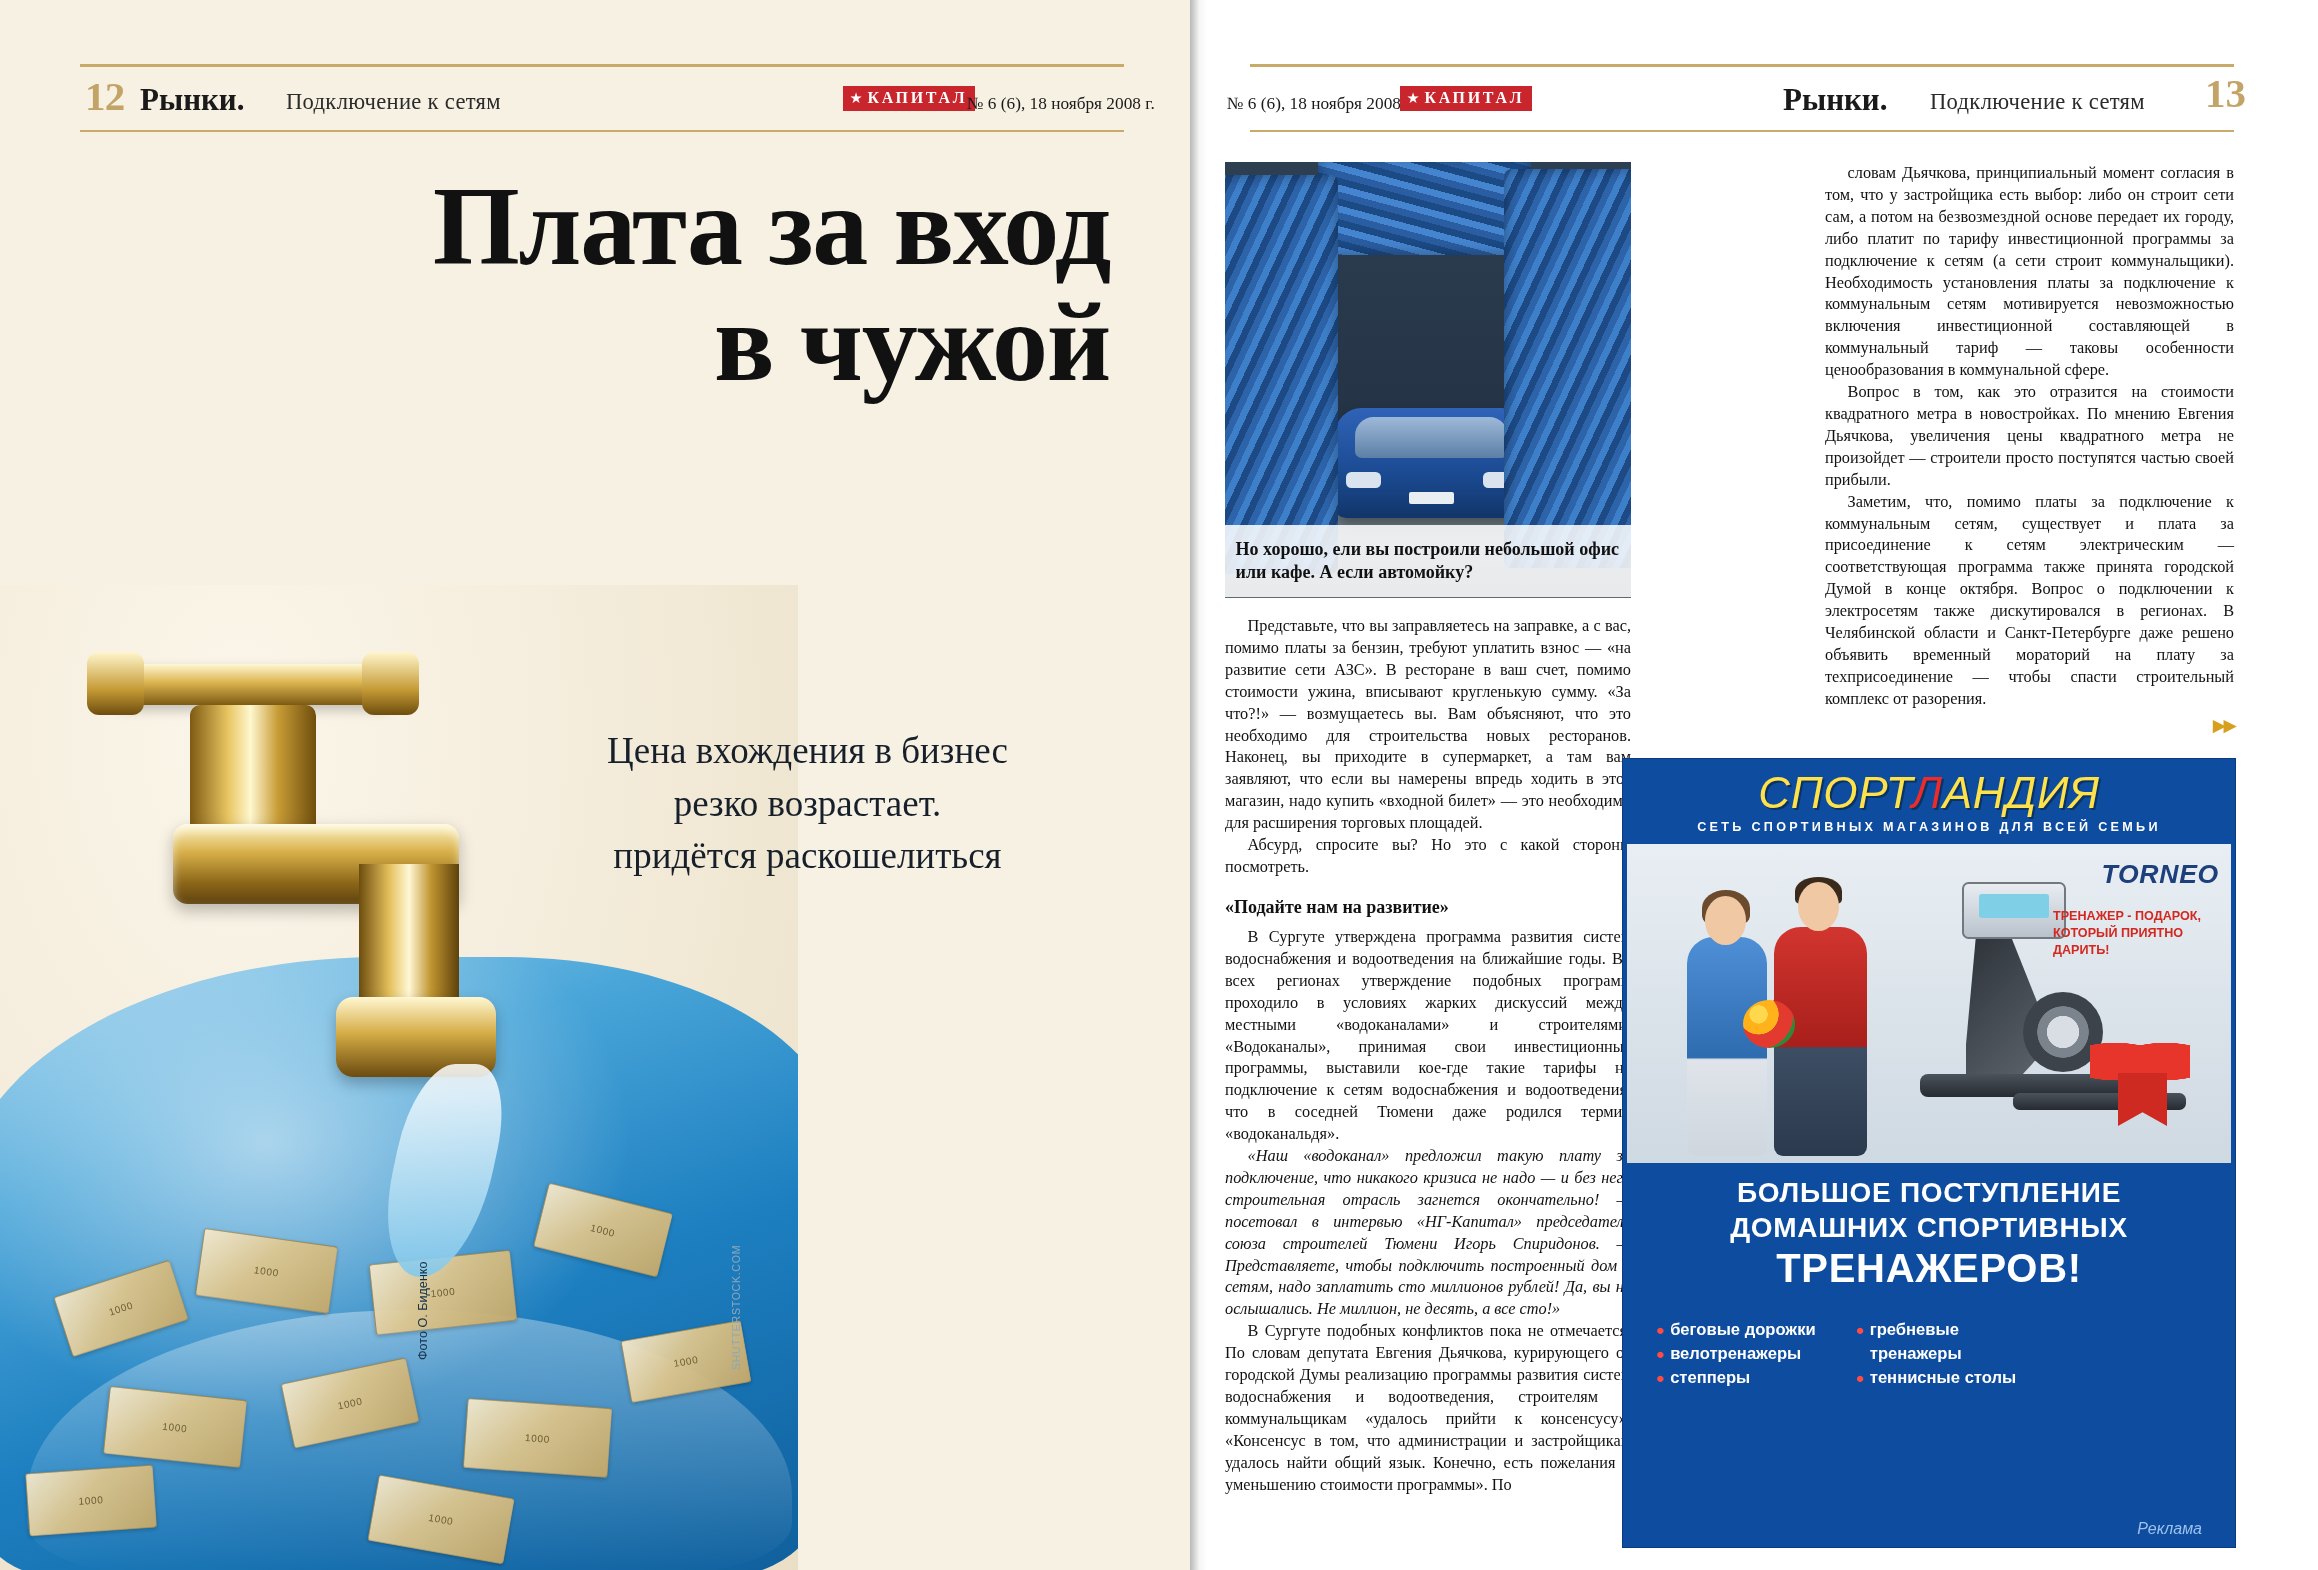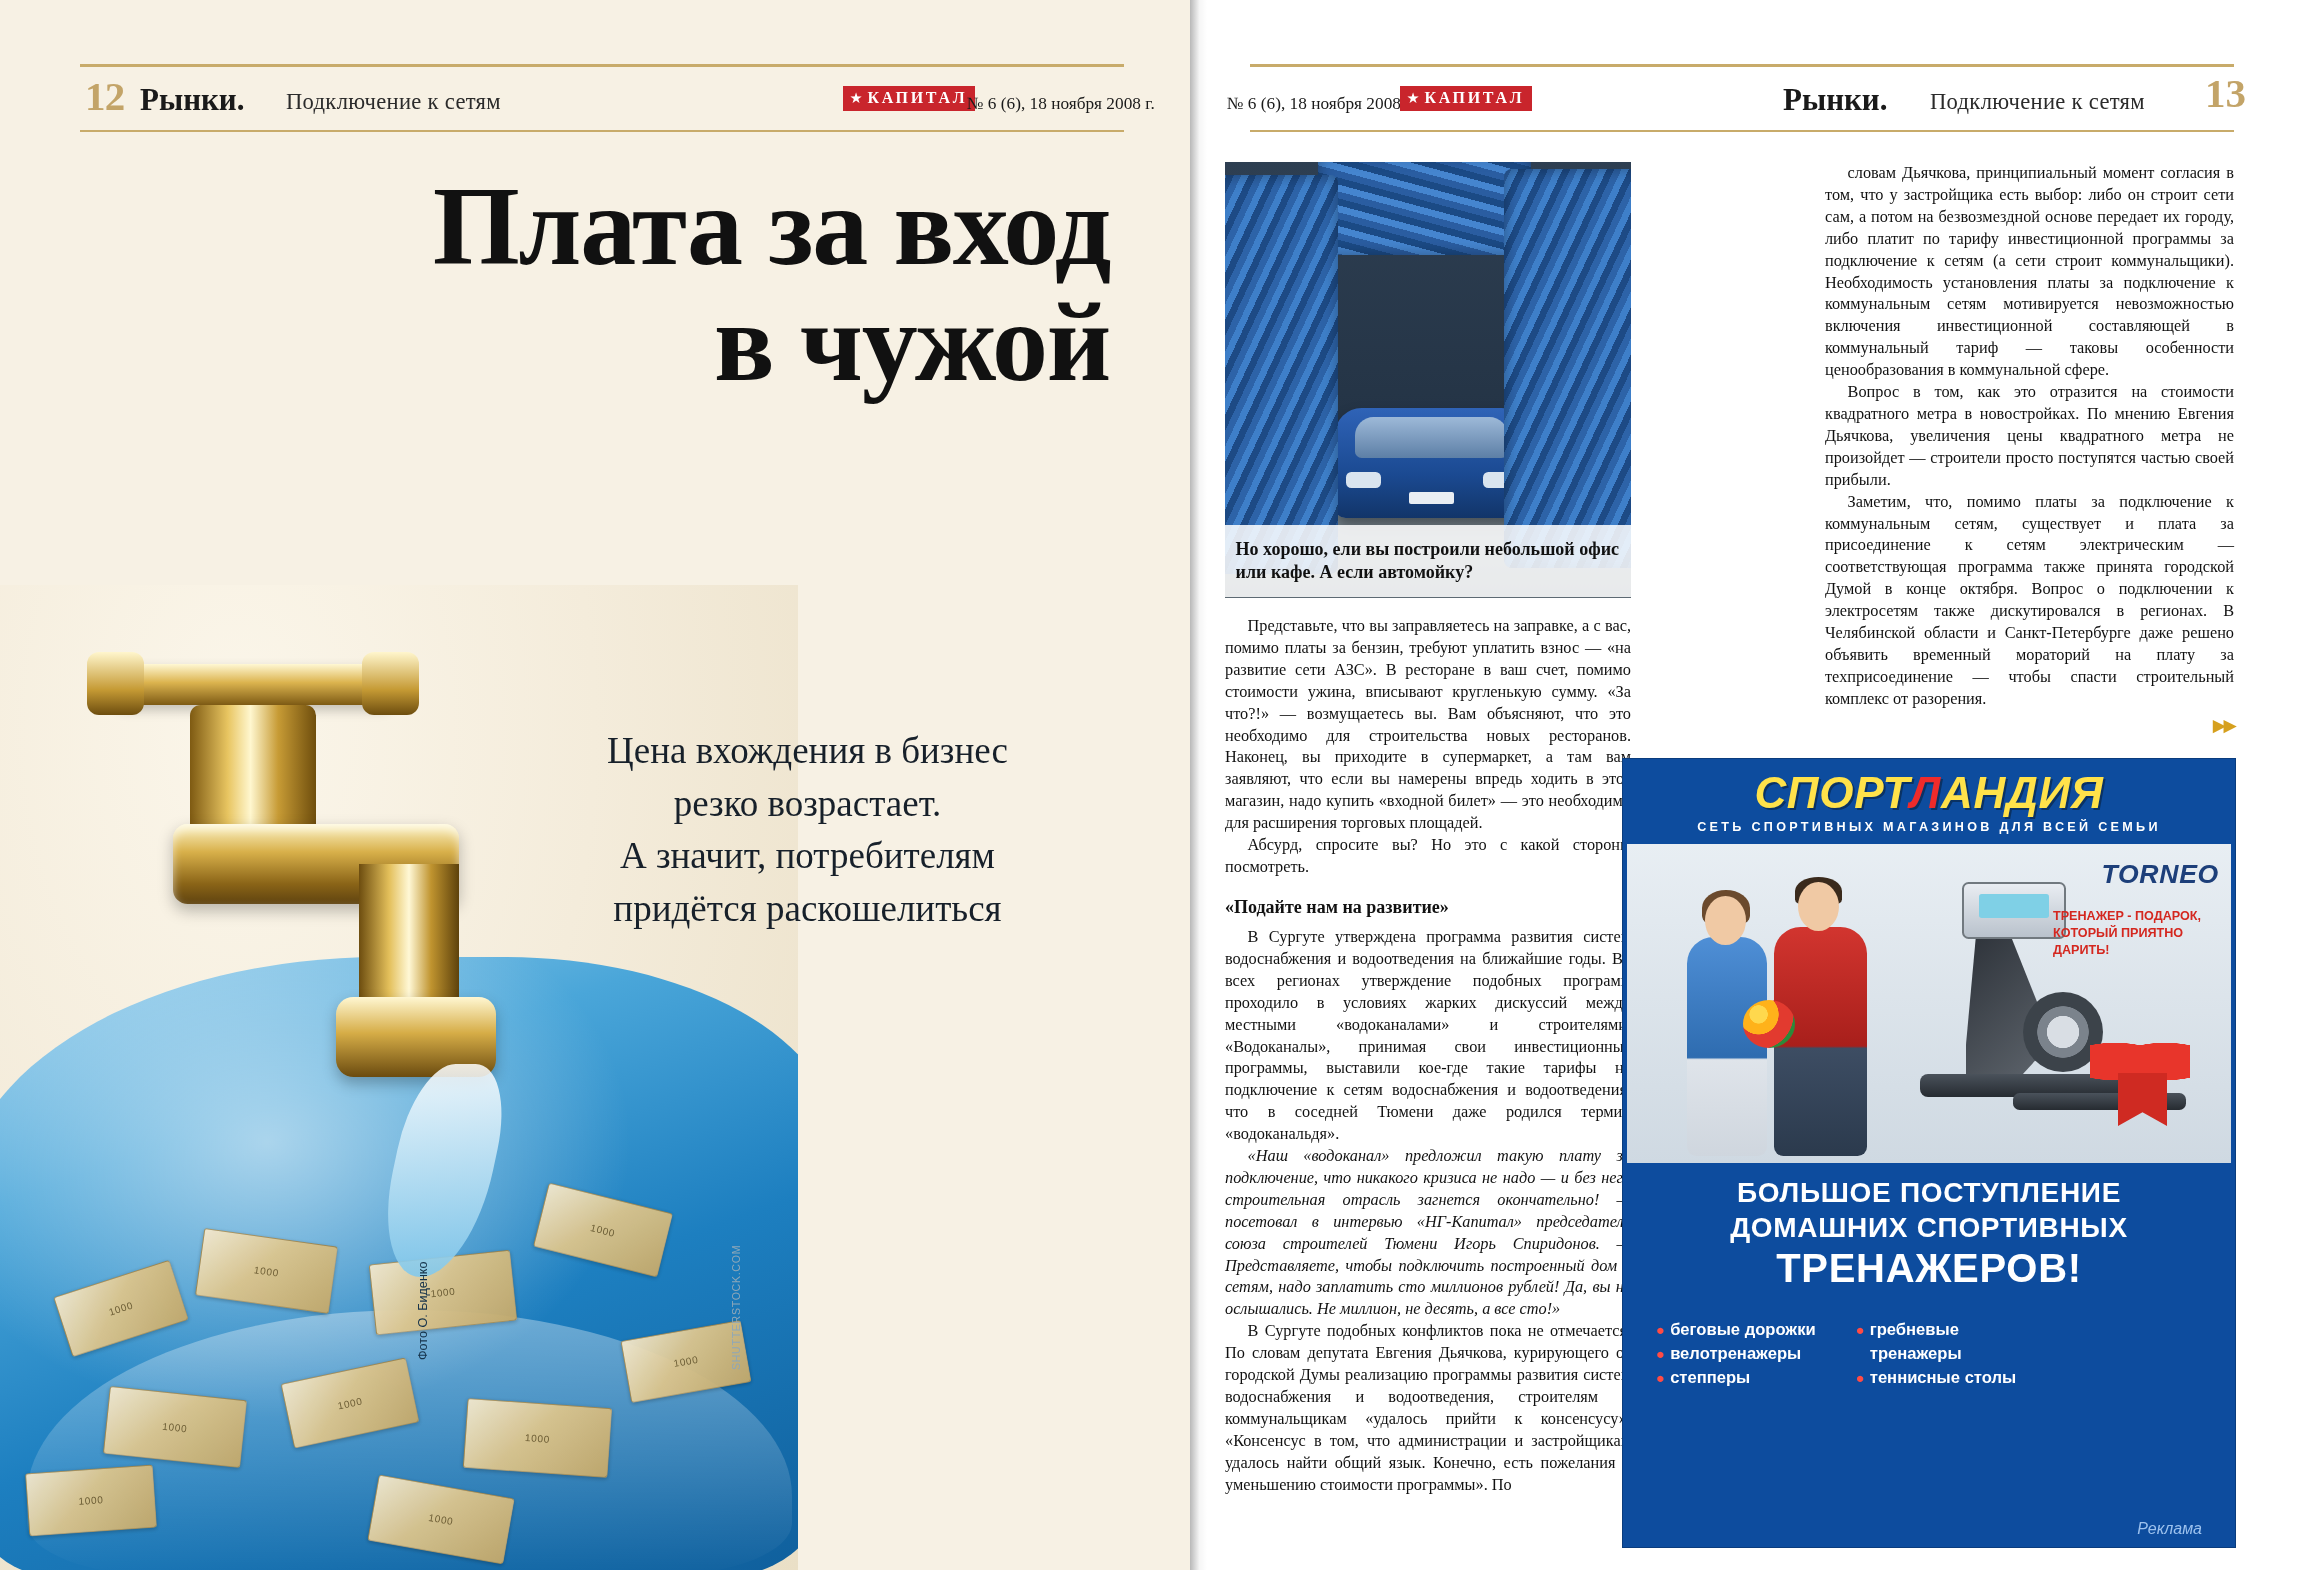--- a/index.html
+++ b/index.html
@@ -202,21 +202,21 @@
 
   
   .ad{
     position:absolute;left:1622px;top:758px;width:612px;height:788px;
     background:#0d4c9e;overflow:hidden;z-index:25;
     border:1.3px solid #0a3c7d;
   }
   .ad-top{position:absolute;left:0;top:0;width:100%;height:80px;background:#0d4c9e;}
   .ad-logo{
     position:absolute;left:0;top:9.3px;width:100%;text-align:center;
-    font-family:"Liberation Sans",sans-serif;font-weight:700;font-style:italic;
+    font-family:"Liberation Sans",sans-serif;font-weight:400;font-style:italic;
     font-size:44px;letter-spacing:0.7px;
     color:#ffe24a;text-shadow:2px 2px 0 #0a3264;
   }
   .ad-logo .red{color:#ee2b2b;}
   .ad-tag{
     position:absolute;left:0;top:61px;width:100%;text-align:center;
     font-family:"Liberation Sans",sans-serif;font-weight:700;font-size:12.6px;
     letter-spacing:3.3px;color:#ffffff;
   }
   .ad-photo{
@@ -308,21 +308,20 @@
     <div class="issue-line" style="left:967px;top:94px;">№ 6 (6), 18 ноября 2008 г.</div>
 
     <div class="headline">
       <div>Плата за вход</div>
       <div>в чужой</div>
     </div>
 
     <div class="deck">
       <div>Цена вхождения в бизнес</div>
       <div>резко возрастает.</div>
-      <div>А значит, потребителям</div>
       <div>придётся раскошелиться</div>
     </div>
 
     <div class="photo-left">
       <div class="pl-bg"></div>
 
       <div class="water"></div>
       <div class="water-splash"></div>
 
       <div class="note" style="left:60px;top:692px;width:120px;height:61px;transform:rotate(-18deg);">1000</div>

